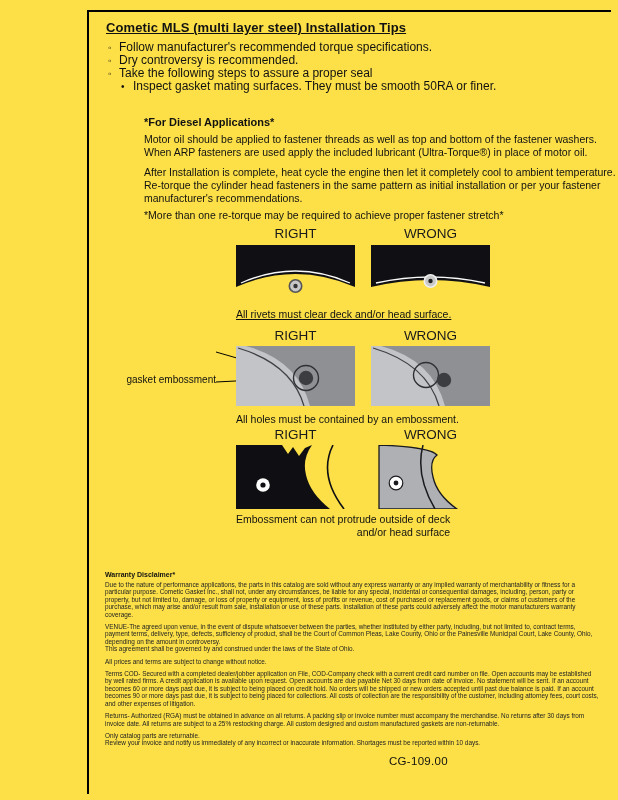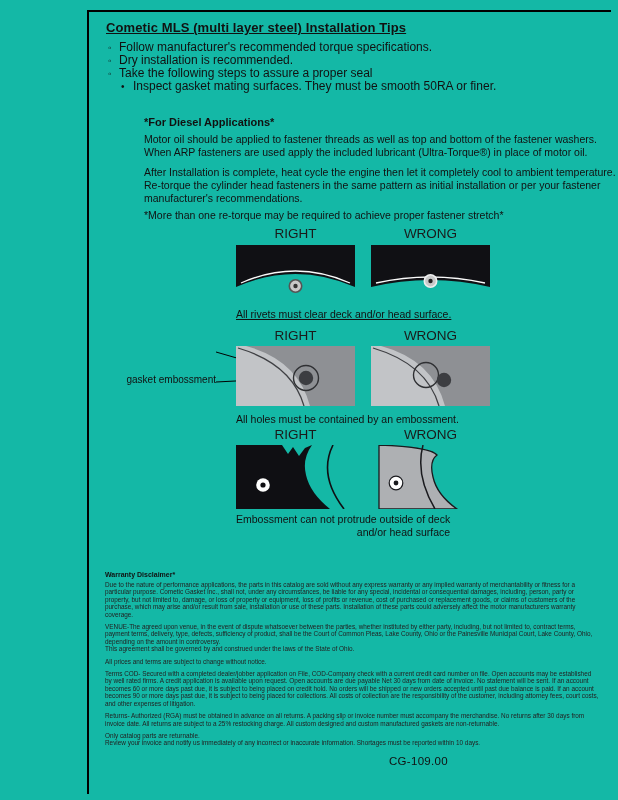--- a/index.html
+++ b/index.html
@@ -1,18 +1,18 @@
 <!DOCTYPE html>
 <html><head>
 <meta charset="utf-8">
 <style>
   * { margin:0; padding:0; box-sizing:border-box; }
   html,body { width:618px; height:800px; background:#fff; }
   body { font-family:"Liberation Sans", sans-serif; color:#111; position:relative; overflow:hidden; }
-  .page { position:absolute; inset:0; background:#14b8a6; }
+  .page { position:absolute; inset:0; background:#fde047; }
 
   .frame-top  { position:absolute; left:87px; top:10px; width:524px; height:2px; background:#000; }
   .frame-left { position:absolute; left:87px; top:10px; width:2px; height:784px; background:#000; }
 
   .title { position:absolute; left:106px; top:20px; font-size:13px; font-weight:bold; text-decoration:underline; letter-spacing:.1px; }
 
   .tips { position:absolute; left:108px; top:41px; font-size:12px; line-height:13px; }
   .tip { position:relative; padding-left:11px; }
   .tip.sub { padding-left:25px; }
   .tip .marker-o::before { content:"◦"; position:absolute; left:0; top:0; font-size:10px; }
@@ -44,21 +44,21 @@
 <body>
 
 <div class="page">
   <div class="frame-top"></div>
   <div class="frame-left"></div>
 
   <div class="title">Cometic MLS (multi layer steel) Installation Tips</div>
 
   <div class="tips">
     <div class="tip"><span class="marker-o"></span><span>Follow manufacturer's recommended torque specifications.</span></div>
-    <div class="tip"><span class="marker-o"></span><span>Dry installation is recommended.</span></div>
+    <div class="tip"><span class="marker-o"></span><span>Dry controversy is recommended.</span></div>
     <div class="tip"><span class="marker-o"></span><span>Take the following steps to assure a proper seal</span></div>
     <div class="tip sub"><span class="marker-b"></span><span>Inspect gasket mating surfaces.  They must be smooth 50RA or finer.</span></div>
   </div>
 
   <div class="diesel">
     <div class="heading">*For Diesel Applications*</div>
     <div class="p1">Motor oil should be applied to fastener threads as well as top and bottom of the fastener washers. When ARP fasteners are used apply the included lubricant (Ultra-Torque®) in place of motor oil.</div>
     <div class="p2">After Installation is complete, heat cycle the engine then let it completely cool to ambient temperature. Re-torque the cylinder head fasteners in the same pattern as initial installation or per your fastener manufacturer's recommendations.</div>
     <div class="note">*More than one re-torque may be required to achieve proper fastener stretch*</div>
   </div>

